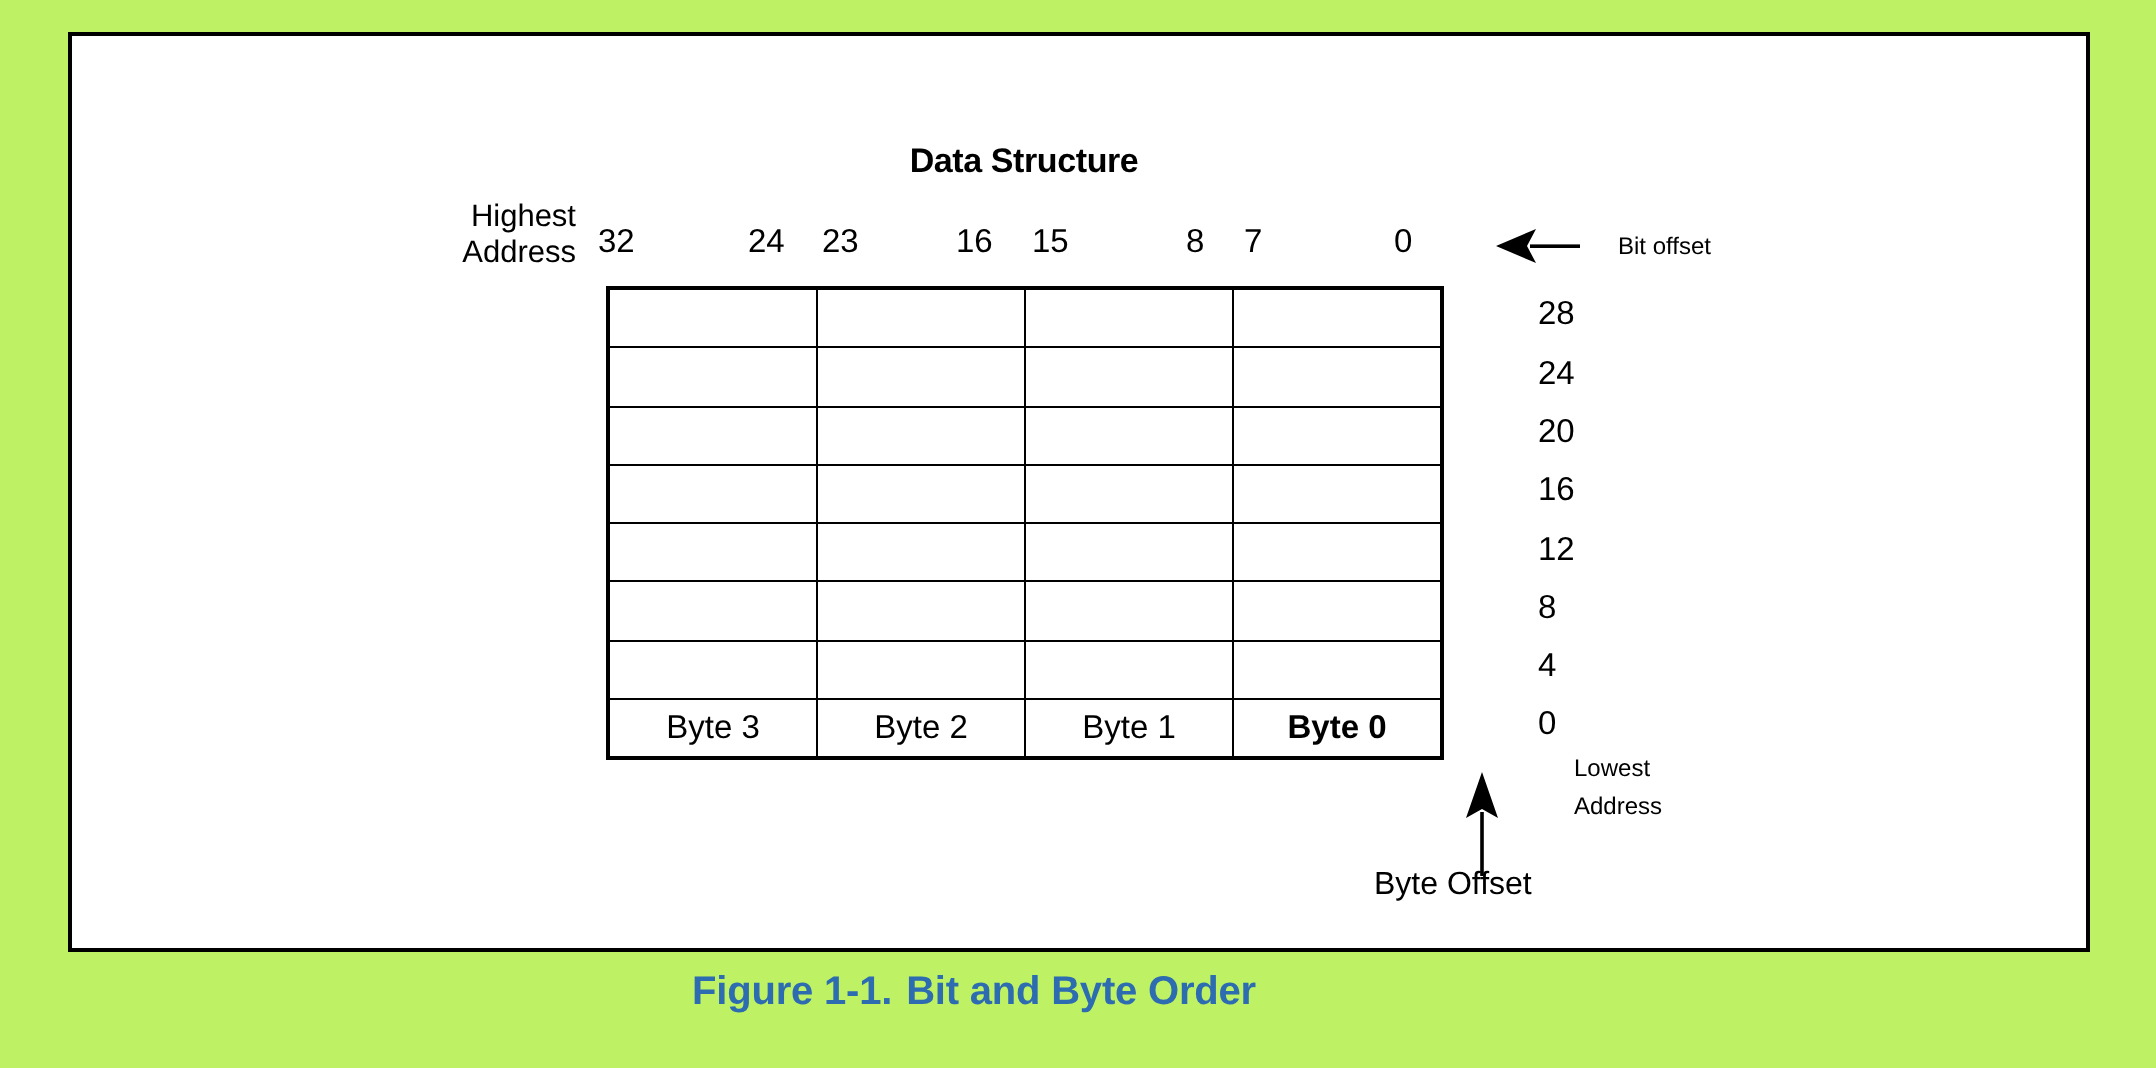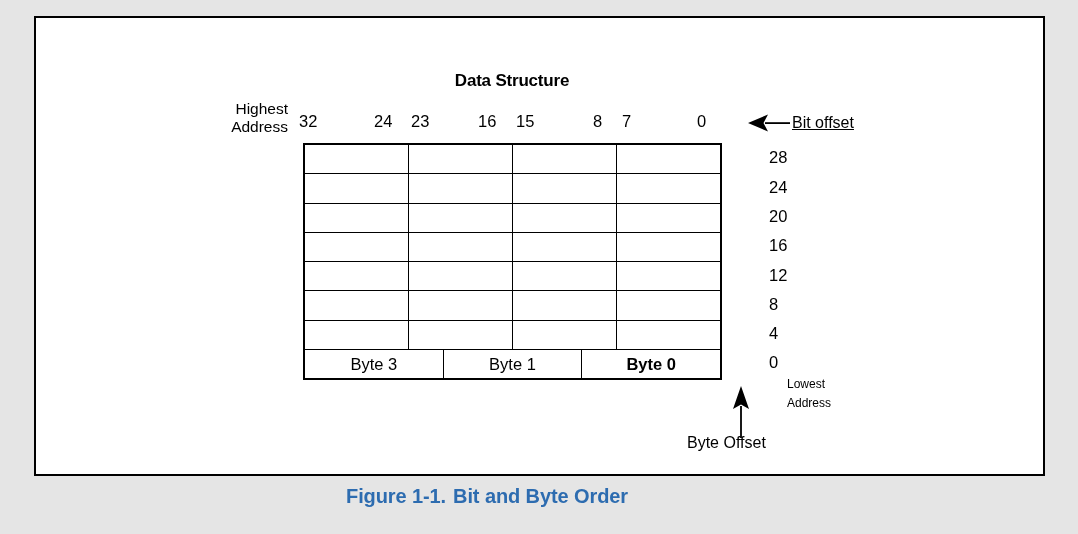--- a/index.html
+++ b/index.html
@@ -9,21 +9,21 @@
     background: #ffffff;
   }
   body {
     font-family: "Liberation Sans", sans-serif;
     color: #000000;
   }
   #page {
     position: relative;
     width: 1078px;
     height: 534px;
-    background: #e5e5e5;
+    background: #bef264;
     overflow: hidden;
   }
 
   
   #figure-frame {
     position: absolute;
     left: 34px;
     top: 16px;
     width: 1011px;
     height: 460px;
@@ -140,23 +140,23 @@
   #bit-offset-annotation {
     position: absolute;
     left: 748px;
     top: 110px;
     height: 26px;
     display: flex;
     align-items: center;
   }
   #bit-offset-arrow { display: block; }
   #bit-offset-text {
-    font-size: 16px;
-    white-space: nowrap;
-    text-decoration: underline;
+    font-size: 12px;
+    margin-left: 17px;
+    white-space: nowrap;
   }
 
   
   #byte-offset-arrow-wrap {
     position: absolute;
     left: 730px;
     top: 386px;
   }
   #byte-offset-label {
     position: absolute;
@@ -256,20 +256,21 @@
     </div>
     <div class="grid-row">
       <div class="grid-cell"></div>
       <div class="grid-cell"></div>
       <div class="grid-cell"></div>
       <div class="grid-cell"></div>
     </div>
 
     <div class="grid-row byte-row">
       <div class="grid-cell">Byte 3</div>
+      <div class="grid-cell">Byte 2</div>
       <div class="grid-cell">Byte 1</div>
       <div class="grid-cell">Byte 0</div>
     </div>
 
   </div>
 
   <div id="bit-offset-column">
     <div class="offset-val">28</div>
     <div class="offset-val">24</div>
     <div class="offset-val">20</div>

